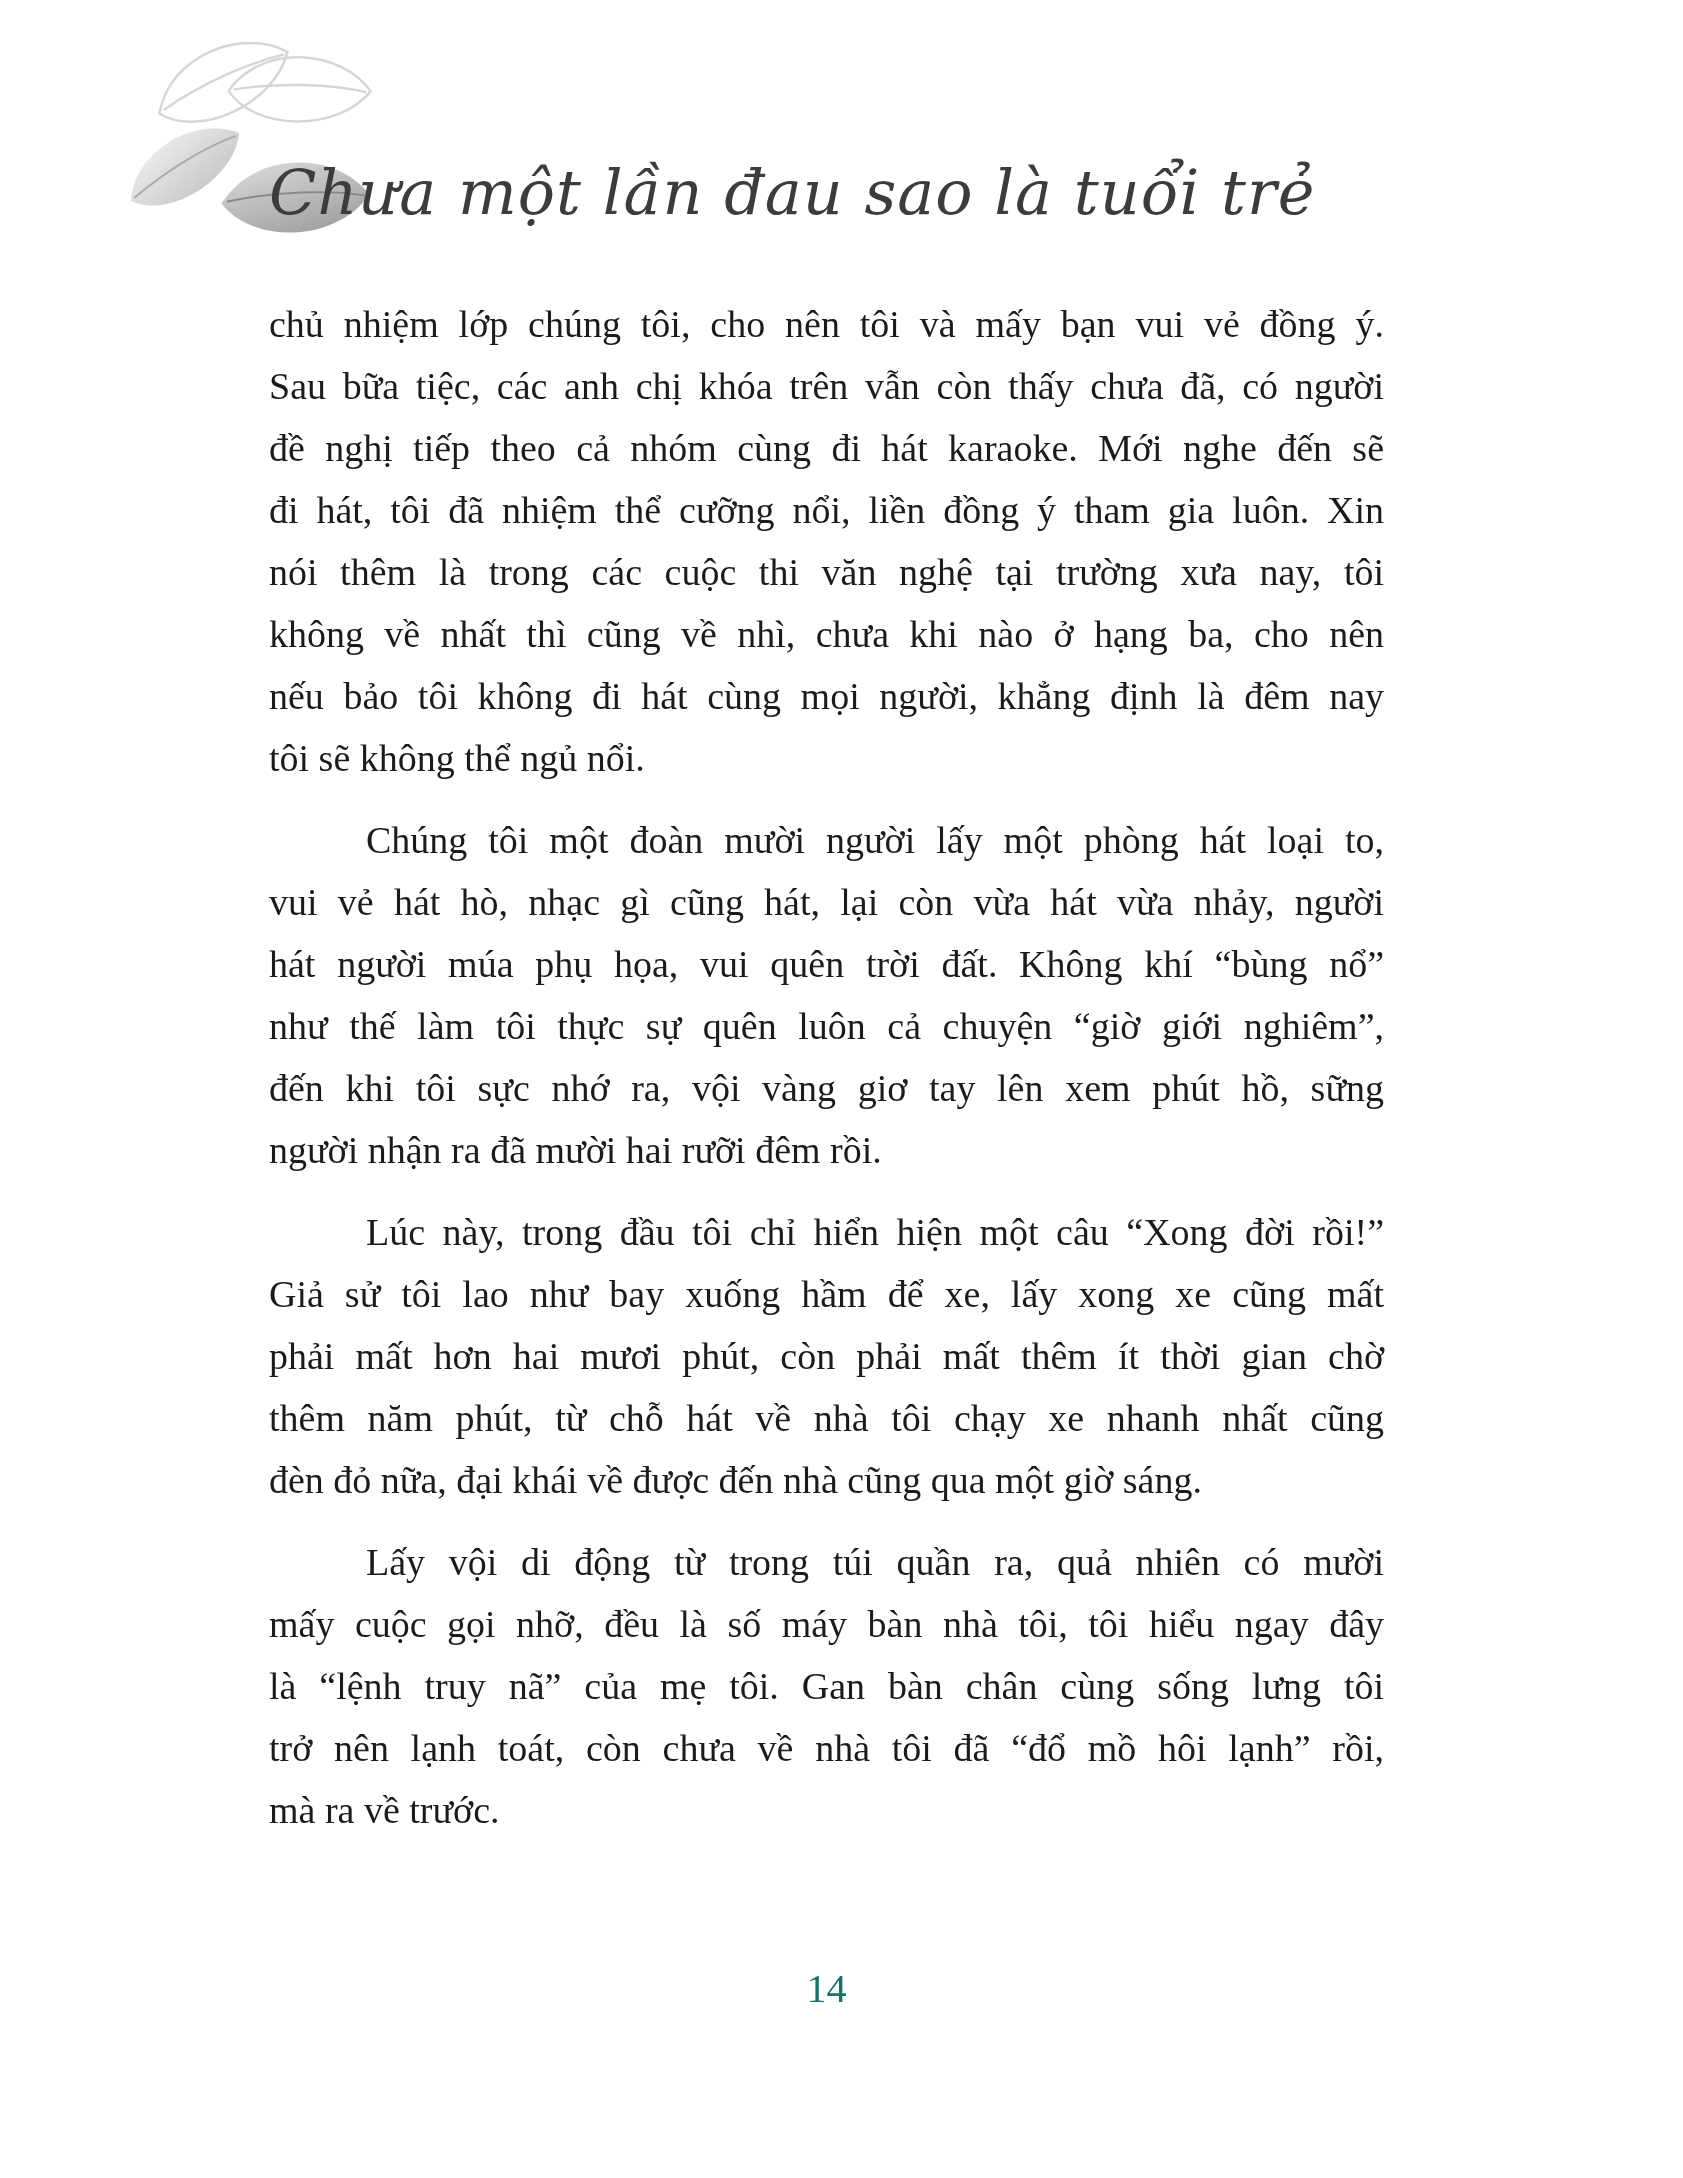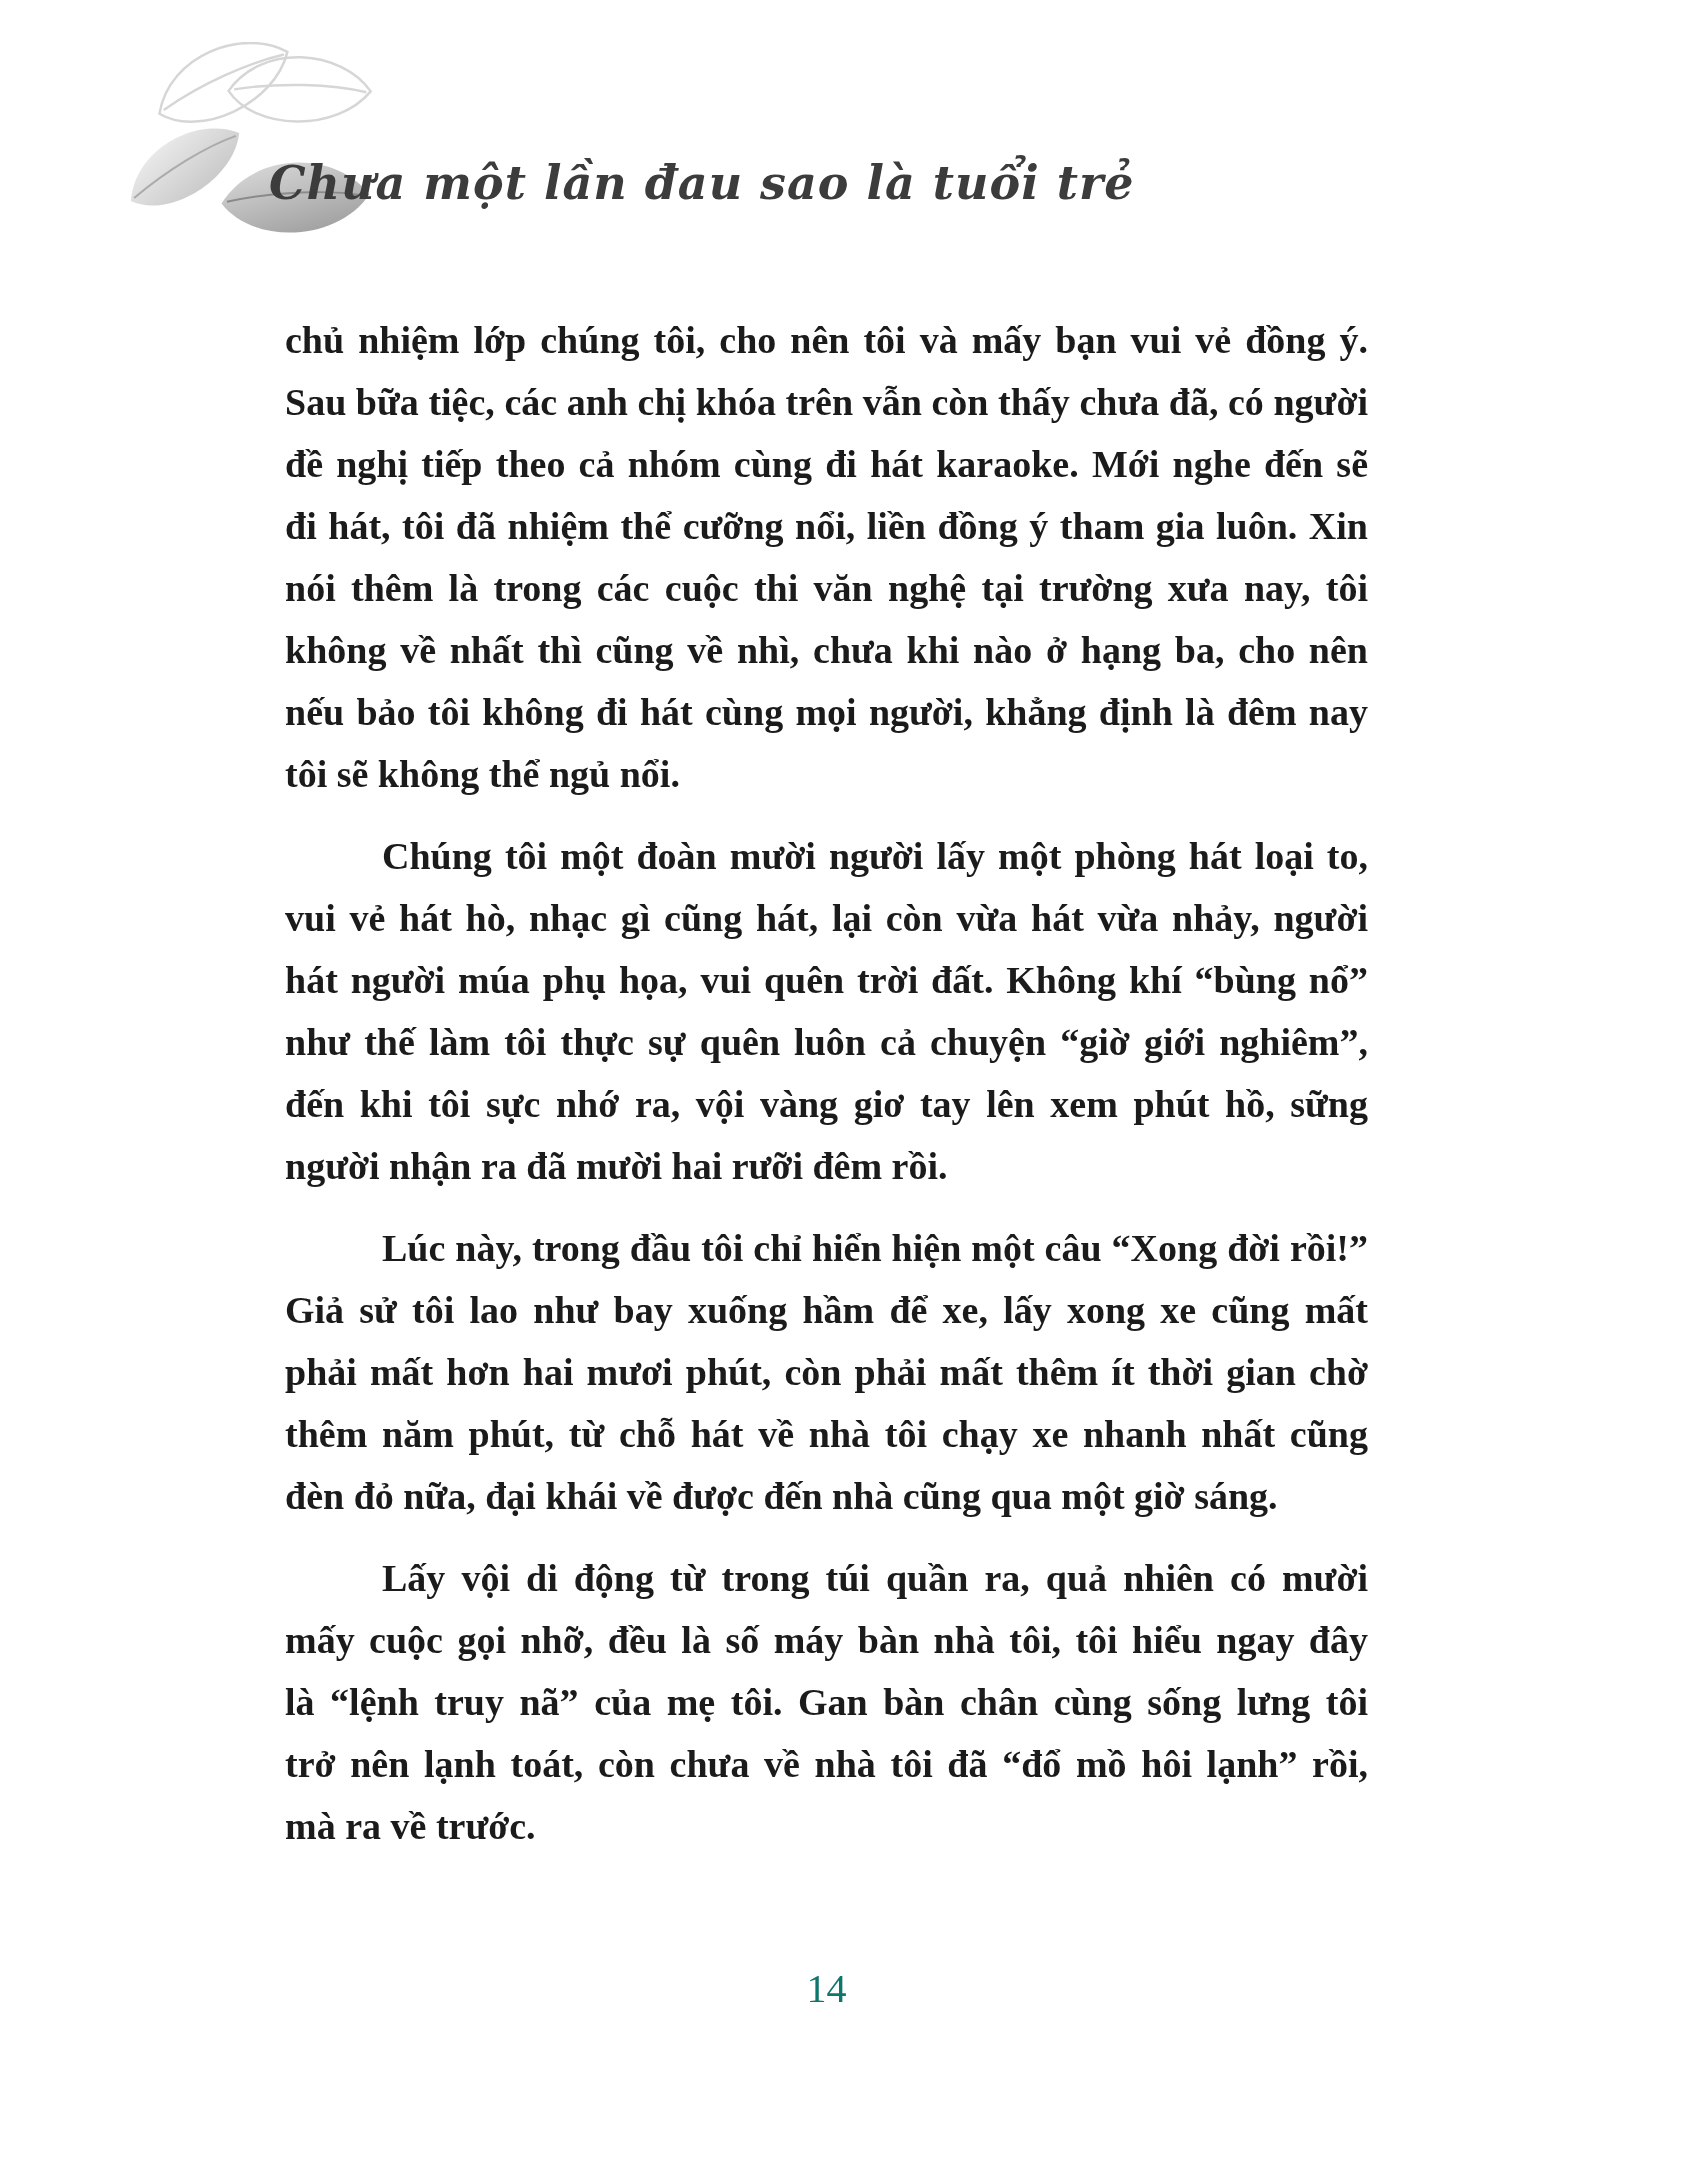--- a/index.html
+++ b/index.html
@@ -20,35 +20,35 @@
     height: 233px;
     z-index: 0;
   }
   .running-head {
     position: absolute;
     left: 269px;
     top: 156px;
     z-index: 1;
     font-family: "DejaVu Serif", serif;
     font-style: italic;
-    font-weight: 700;
-    font-size: 46px;
+    font-weight: 400;
+    font-size: 62px;
     letter-spacing: 1px;
     color: #3c3c3c;
     white-space: nowrap;
   }
   .body-text {
     position: absolute;
     left: 269px;
     top: 293px;
     width: 1115px;
     font-size: 38px;
     line-height: 62px;
   }
-  .para { margin: 16px; font-weight: bold; }
+  .para { margin: 0; }
   .para + .para { margin-top: 20px; }
   .para.indent .line:first-child { text-indent: 97px; }
   .line {
     text-align: justify;
     text-align-last: justify;
   }
   .line.last { text-align-last: left; }
   .page-number {
     position: absolute;
     left: 269px;

